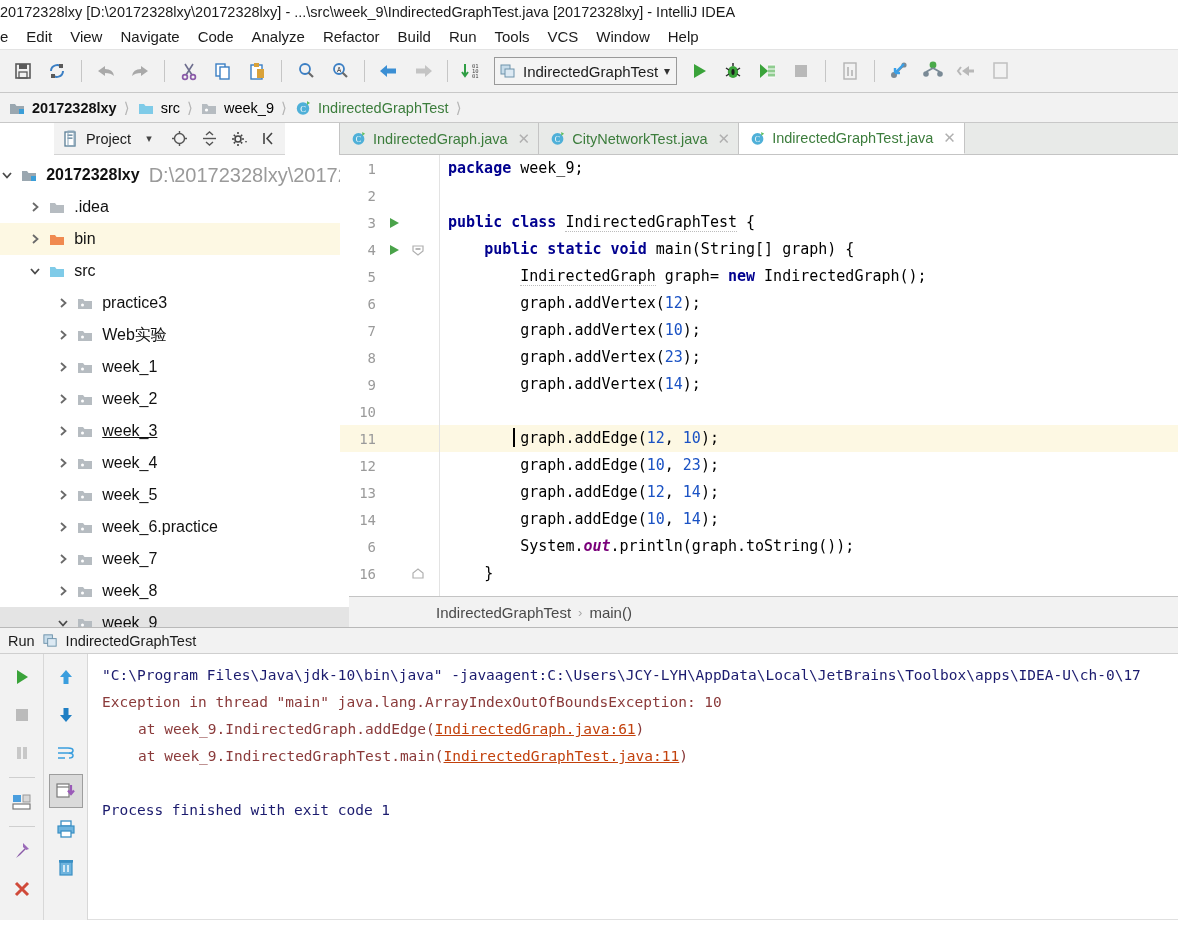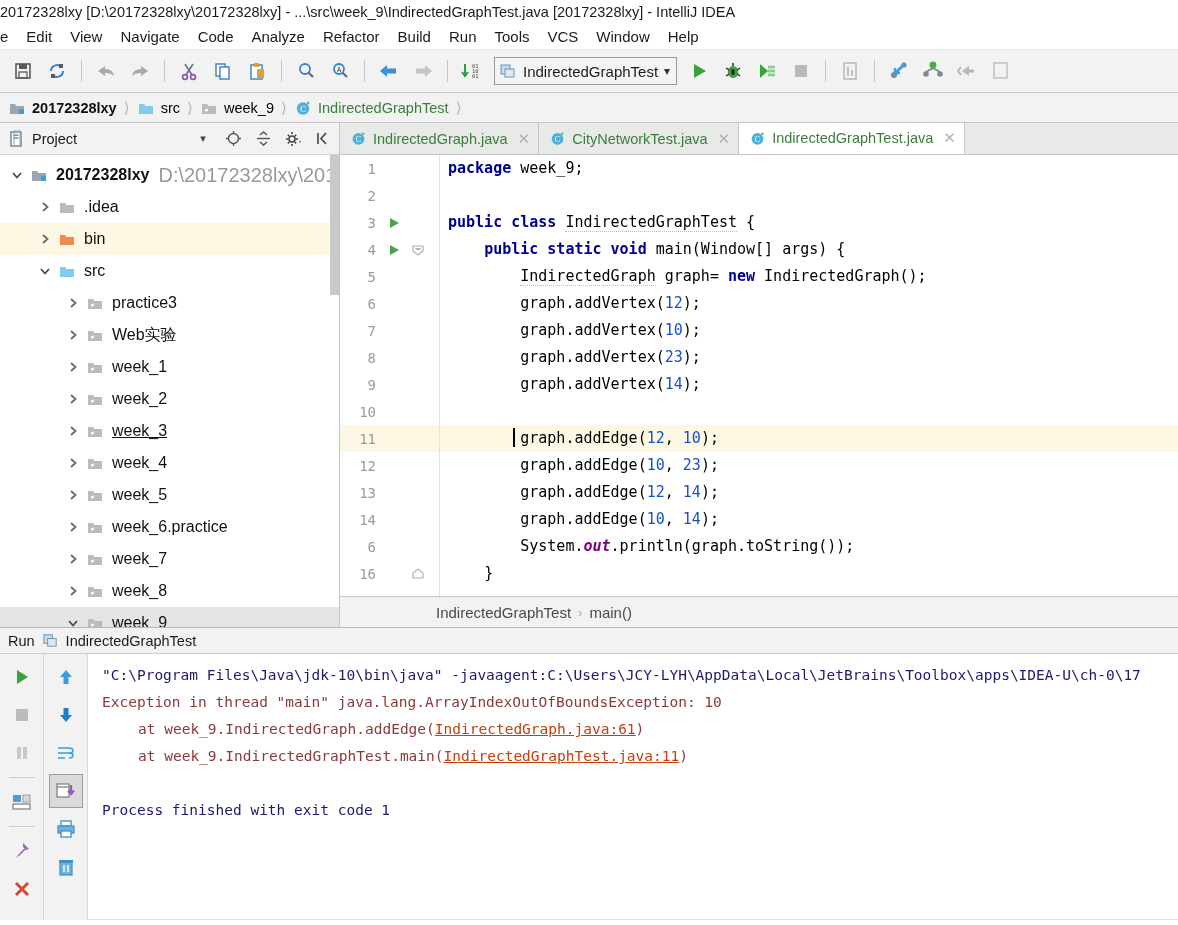--- a/index.html
+++ b/index.html
@@ -100,21 +100,21 @@
   .crumb.green { color: #3c7d3c; }
 
   
   .mainrow { display: flex; height: 504px; }
 
   
   .projpane {
     width: 340px;
     background: #ffffff;
     border-right: 1px solid #c4c4c4;
-    display: flex; flex-direction: column;
+    display: flex; flex-direction: column; align-items: center;
   }
   .proj-header {
     height: 32px;
     background: #f2f2f2;
     border-bottom: 1px solid #d3d3d3;
     display: flex; align-items: center;
     padding: 0 4px 0 8px;
     font-size: 14.5px;
     color: #1b1b1b;
     gap: 6px;
@@ -941,21 +941,21 @@
                   <path d="M2 11 L12 11 L12 6 L7 2 L2 6 Z" fill="none" stroke="#b0b0b0" stroke-width="1.2"></path>
                 </svg>
               </span>
             </div>
         </div>
 
         <div class="code">
           <div class="cline"><span class="kw">package</span> <span>week_9;</span></div>
           <div class="cline"></div>
           <div class="cline"><span class="kw">public class </span><span class="underline-soft">IndirectedGraphTest</span><span> {</span></div>
-          <div class="cline">    <span class="kw">public static void </span><span>main</span><span>(Window[] args) {</span></div>
+          <div class="cline">    <span class="kw">public static void </span><span>main</span><span>(String[] graph) {</span></div>
           <div class="cline">        <span class="underline-soft">IndirectedGraph</span><span> graph= </span><span class="kw">new</span><span> IndirectedGraph();</span></div>
           <div class="cline">        <span>graph.addVertex(</span><span class="num">12</span><span>);</span></div>
           <div class="cline">        <span>graph.addVertex(</span><span class="num">10</span><span>);</span></div>
           <div class="cline">        <span>graph.addVertex(</span><span class="num">23</span><span>);</span></div>
           <div class="cline">        <span>graph.addVertex(</span><span class="num">14</span><span>);</span></div>
           <div class="cline"></div>
           <div class="cline hl">        <span class="caret"></span><span>graph.addEdge(</span><span class="num">12</span><span>, </span><span class="num">10</span><span>);</span></div>
           <div class="cline">        <span>graph.addEdge(</span><span class="num">10</span><span>, </span><span class="num">23</span><span>);</span></div>
           <div class="cline">        <span>graph.addEdge(</span><span class="num">12</span><span>, </span><span class="num">14</span><span>);</span></div>
           <div class="cline">        <span>graph.addEdge(</span><span class="num">10</span><span>, </span><span class="num">14</span><span>);</span></div>

